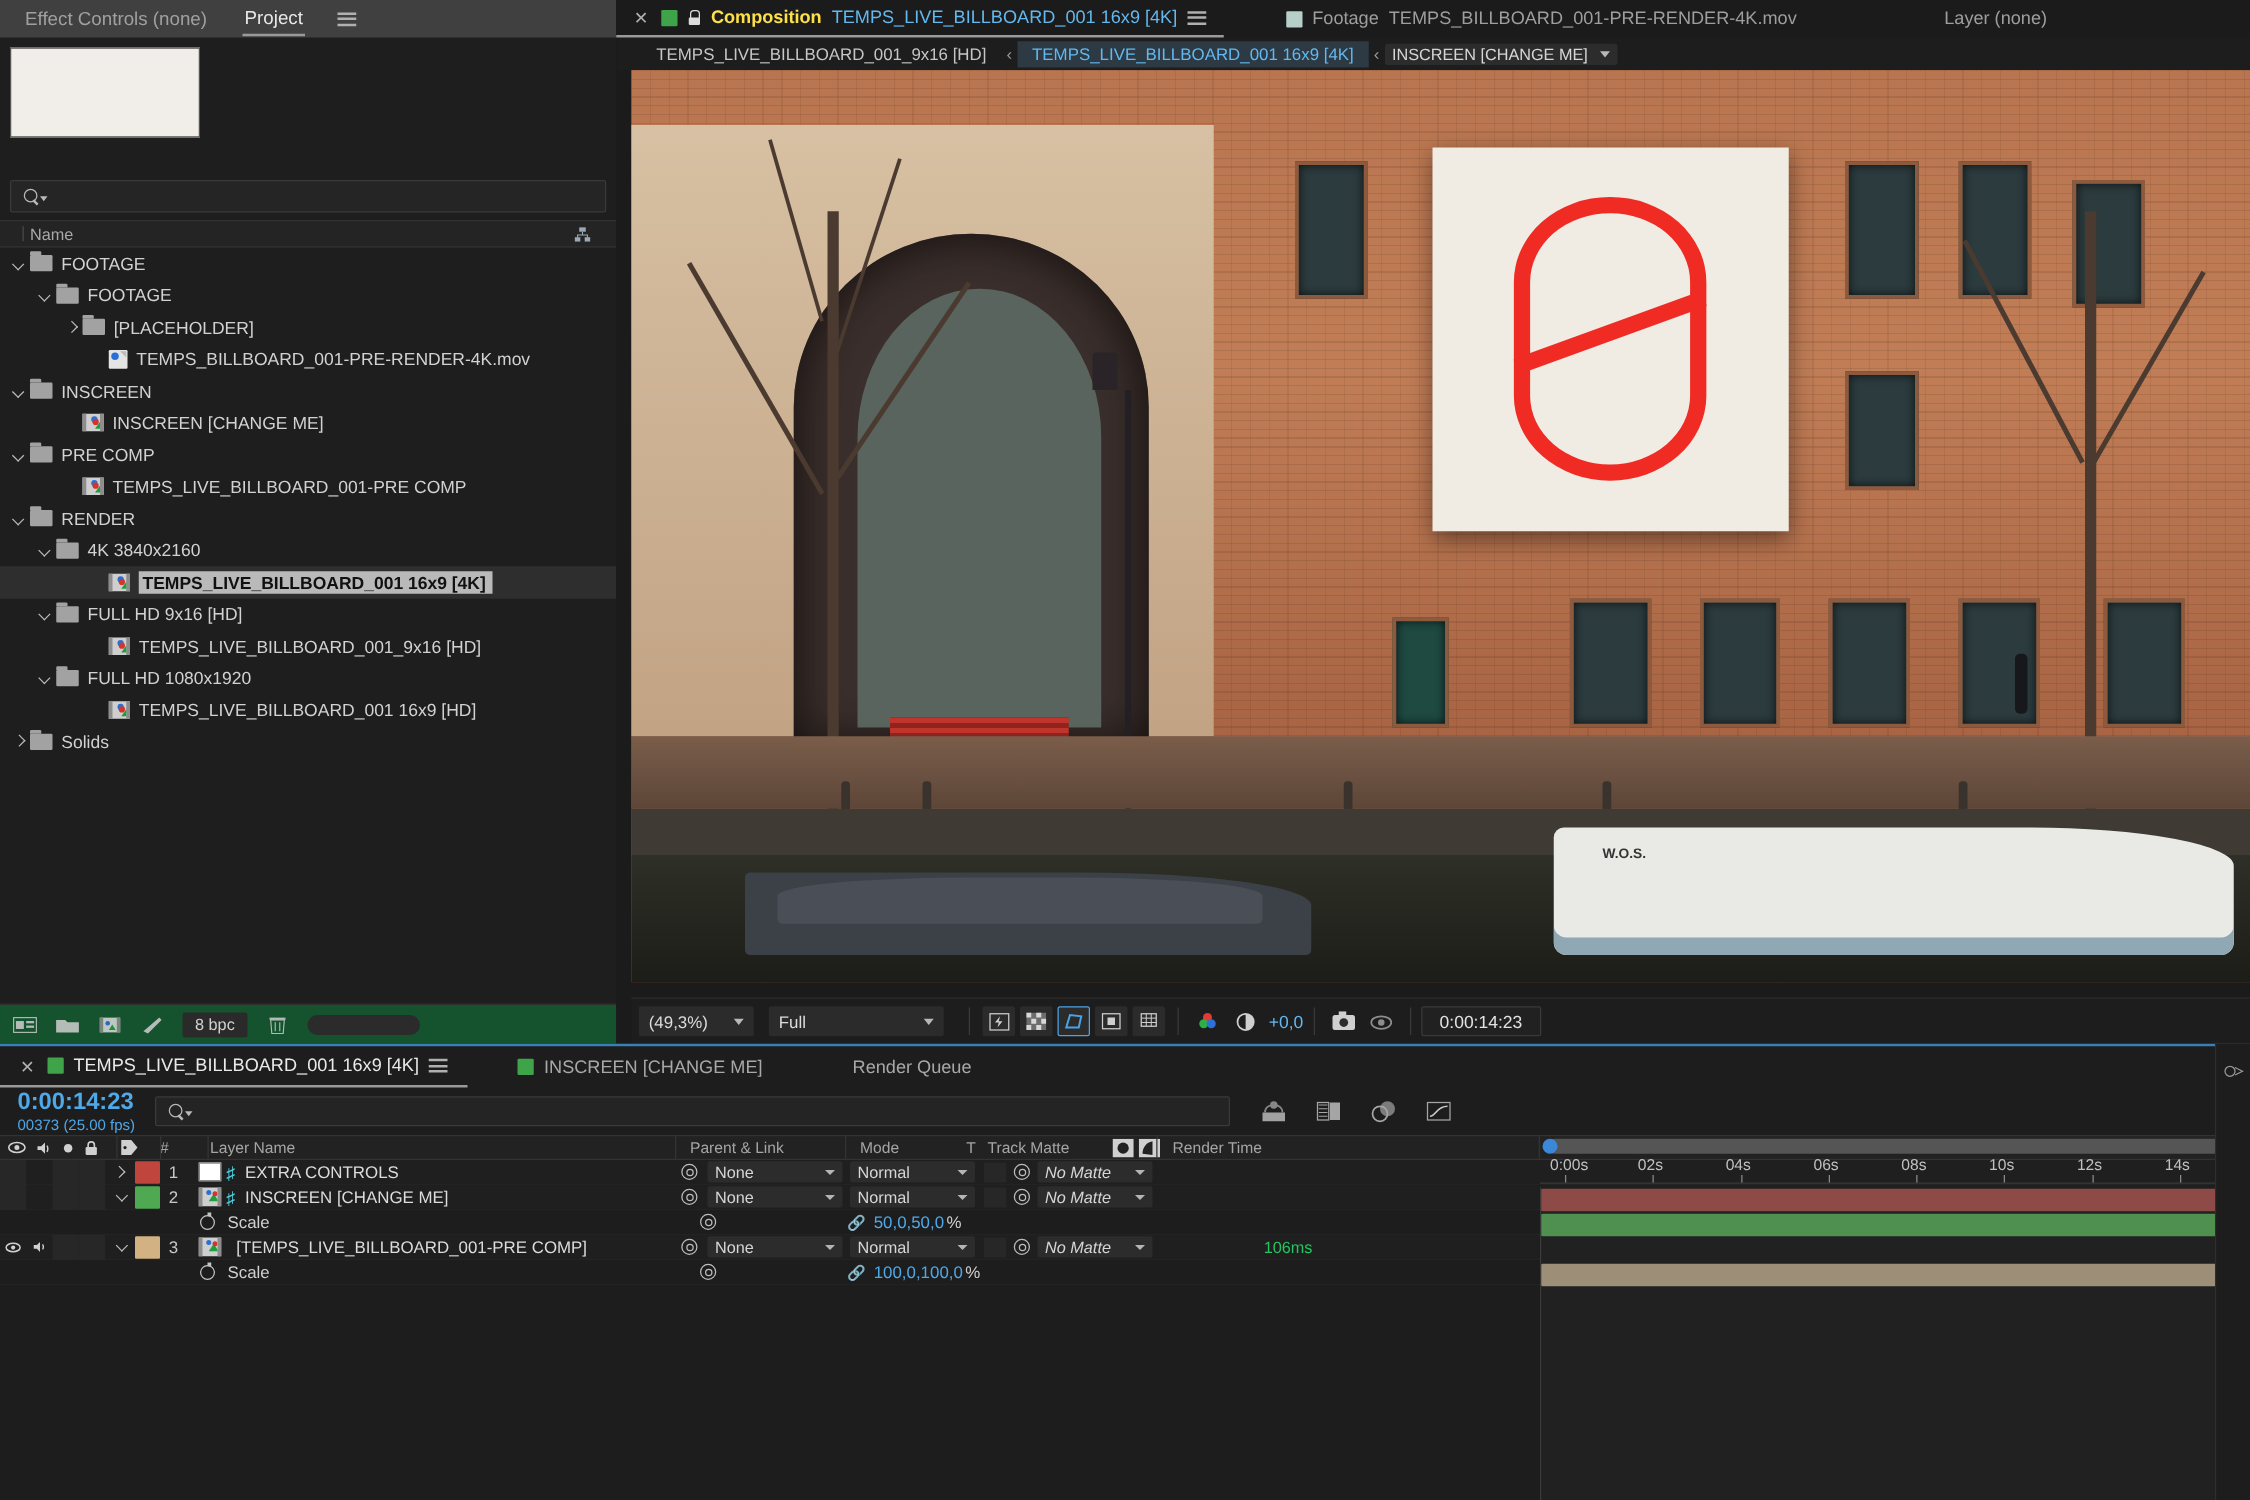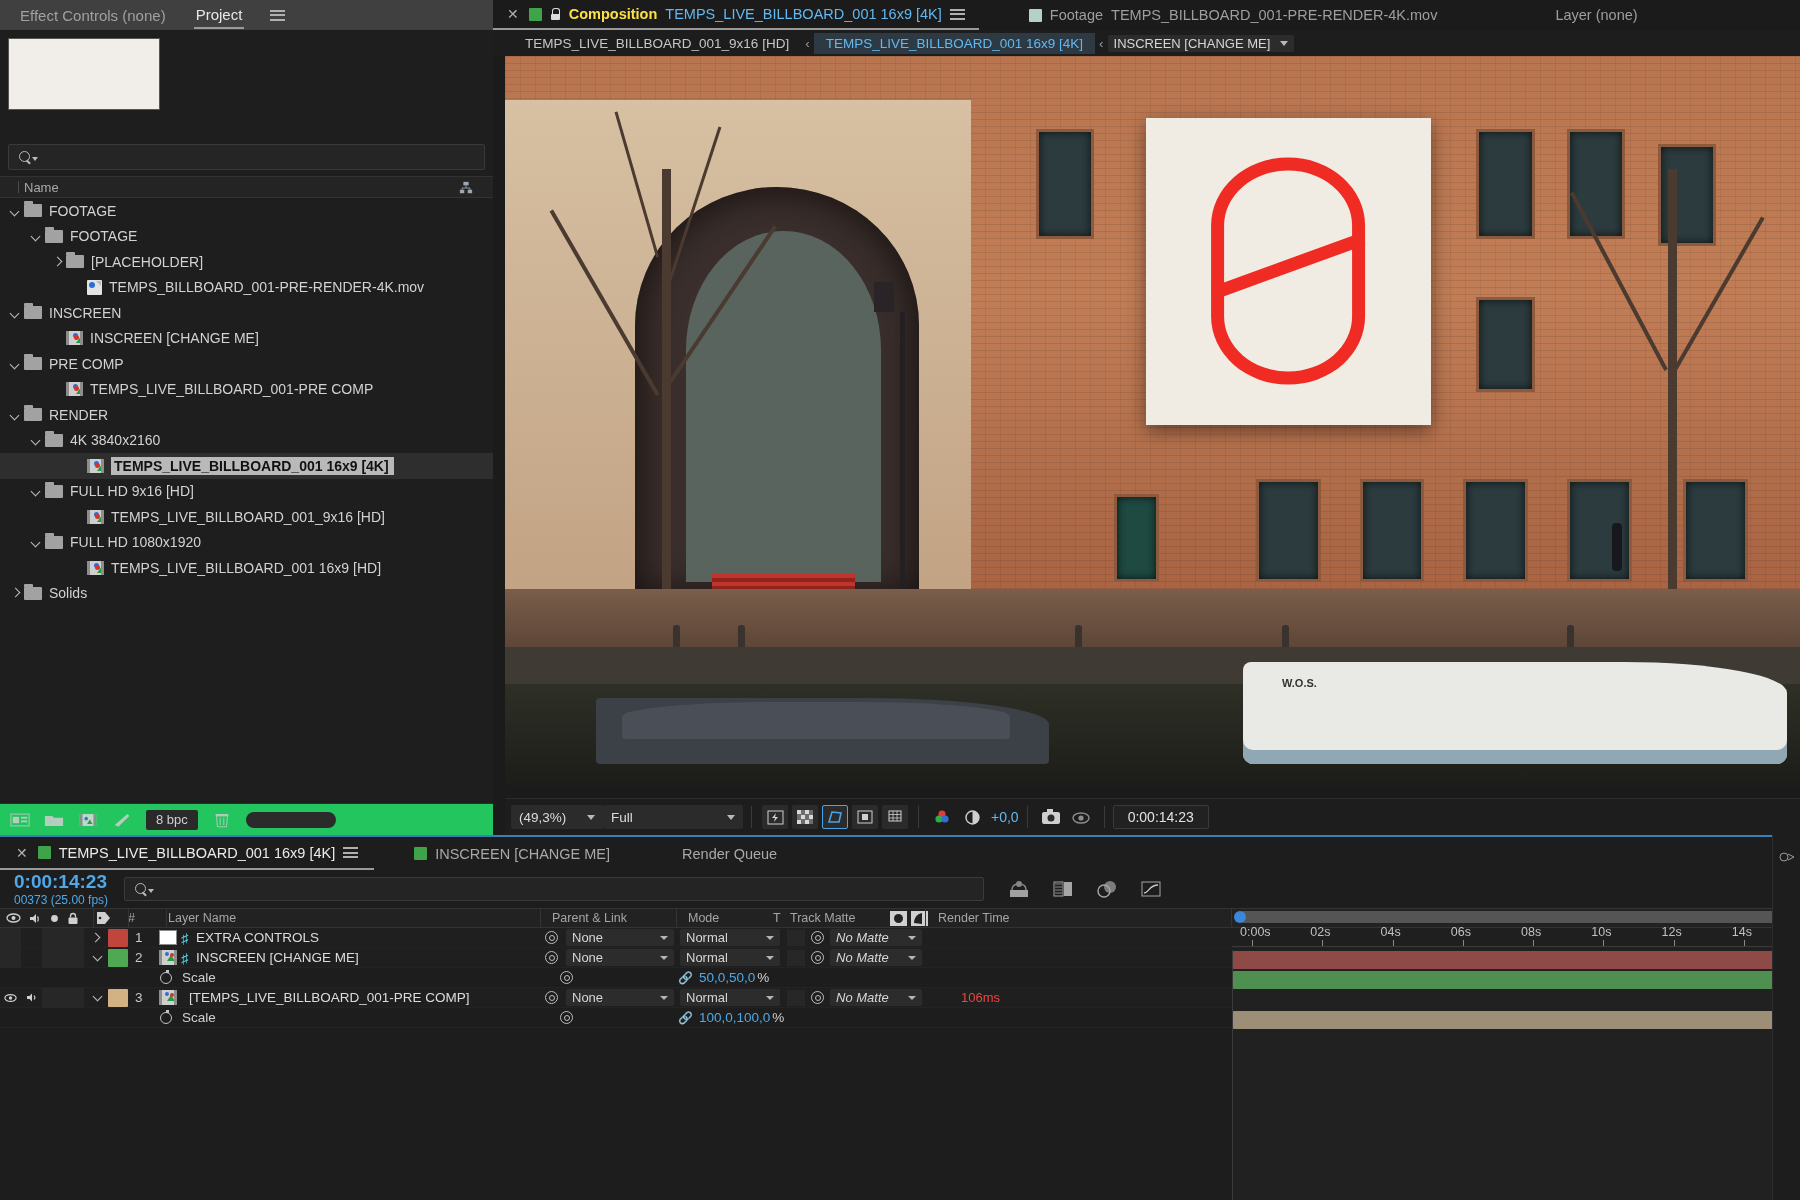--- a/index.html
+++ b/index.html
@@ -49,21 +49,21 @@
   .folder::before { content:""; position:absolute; top:-3px; left:0; width:9px; height:3px; background:#a2a2a2; border-radius:1px 1px 0 0;}
   .compicon { width:17px; height:14px; flex:none; margin-right:7px; background:#cfcfcf; border-left:3px solid #8d8d8d; border-right:3px solid #8d8d8d; position:relative; overflow:hidden;}
   .compicon::before{content:"";position:absolute;left:4px;top:2px;width:5px;height:5px;border-radius:50%;background:#2b6fd6;}
   .compicon::after{content:"";position:absolute;left:7px;top:5px;border-left:5px solid transparent;border-right:5px solid transparent;border-bottom:7px solid #1f9e3d;}
   .compicon .rd{position:absolute;right:1px;top:4px;width:5px;height:5px;border-radius:50%;background:#d4342b;}
   .movicon { width:15px; height:15px; flex:none; margin-right:7px; background:#e4e4e4; position:relative; border-radius:1px;}
   .movicon::before{content:"";position:absolute;left:2px;top:2px;width:6px;height:6px;border-radius:50%;background:#2b6fd6;}
   .movicon::after{content:"";position:absolute;right:1px;top:1px;border-top:5px solid #bbb;border-left:5px solid transparent;}
   .rowlabel { white-space:nowrap; }
 
-  .proj-footer { position:absolute; left:0; bottom:0; width:493px; height:32px; background:#22c55e; border-top:1px solid #2e2e2e; display:flex; align-items:center; gap:14px; padding-left:10px; }
+  .proj-footer { position:absolute; left:0; bottom:0; width:493px; height:32px; background:#14532d; border-top:1px solid #2e2e2e; display:flex; align-items:center; gap:14px; padding-left:10px; }
   .ficon { width:20px; height:16px; opacity:.85; }
   .bpc { height:20px; background:#2a2a2a; border-radius:2px; padding:0 10px; display:flex; align-items:center; font-size:13px; color:#d0d0d0;}
   .pillbar { width:90px; height:16px; background:#2b2b2b; border-radius:9px; }
 
   
   .viewer { position:absolute; left:493px; top:0; right:0; height:835px; background:#1b1b1b; }
   .vtabs { height:30px; display:flex; align-items:center; background:#1b1b1b; font-size:14.5px; }
   .vtab { display:flex; align-items:center; gap:8px; padding:0 14px; height:30px; color:#9e9e9e; }
   .vtab.active { color:#e8e8e8; border-bottom:2px solid #9a9a9a; }
   .closex { color:#b0b0b0; font-size:14px; margin-right:2px;}
@@ -109,21 +109,21 @@
   .tree-l { position:absolute; left:2%; top:0; width:22%; height:86%; }
   .tree-r { position:absolute; right:1%; top:0; width:17%; height:86%; }
   .trunk { position:absolute; left:46%; top:18%; width:9px; height:82%; background:#4b3a30;}
   .branch { position:absolute; background:#4b3a30; transform-origin:bottom center;}
   .lamp { position:absolute; left:30.5%; top:35%; width:5px; height:48%; background:#241f22;}
   .lamp-h { position:absolute; left:28.5%; top:31%; width:20px; height:30px; background:#2a2428; border-radius:3px 3px 0 0;}
   .person { position:absolute; left:85.5%; top:64%; width:10px; height:48px; background:#16181c; border-radius:4px;}
   .bollard { position:absolute; width:7px; height:34px; background:#3a332d; border-radius:3px; top:78%;}
 
   .vtoolbar { position:absolute; left:12px; right:0; bottom:0; height:37px; background:#1d1d1d; display:flex; align-items:center; gap:0; padding-left:6px; border-top:1px solid #2b2b2b;}
-  .vt-sel { height:24px; min-width:92px; background:#2b2b2b; border-radius:2px; display:flex; align-items:center; justify-content:space-between; padding:0 8px; font-size:13.5px; color:#dcdcdc; margin-right:0;}
+  .vt-sel { height:24px; min-width:92px; background:#2b2b2b; border-radius:2px; display:flex; align-items:center; justify-content:space-between; padding:0 8px; font-size:13.5px; color:#dcdcdc; margin-right:12px;}
   .vt-sel.wide { min-width:140px; }
   .vt-ico { width:26px; height:24px; margin:0 2px; border-radius:2px; display:flex; align-items:center; justify-content:center; }
   .vt-ico.framed { background:#2b2b2b; }
   .vt-ico.active { border:1.5px solid #4ba3e3; }
   .vdiv { width:1px; height:22px; background:#3a3a3a; margin:0 8px;}
   .vt-tc { height:24px; background:#212121; border:1px solid #3a3a3a; border-radius:2px; display:flex; align-items:center; padding:0 14px; font-size:14px; color:#e2e2e2;}
   .plus00 { color:#62b8f0; font-size:14px; padding-left:4px;}
 
   
   .timeline { position:absolute; left:0; top:835px; right:0; bottom:0; background:#1d1d1d; border-top:2px solid #3b7fb8; }
@@ -147,21 +147,21 @@
   .lcolor { width:20px; height:18px; flex:none; margin-right:7px; border-radius:1px;}
   .lnum { width:24px; text-align:left; color:#c9c9c9; flex:none;}
   .lsrc { width:18px; height:15px; flex:none; margin-right:4px;}
   .lsrc.white { background:#fff; border:1px solid #8a8a8a;}
   .hashico { color:#4fd0e0; font-size:14px; margin-right:8px; font-weight:bold;}
   .lname { color:#dcdcdc; white-space:nowrap;}
   .colsep { position:absolute; top:0; bottom:0; width:1px; background:#343434;}
   .pl-cell { position:absolute; left:545px; width:145px; display:flex; align-items:center; gap:8px;}
   .mode-cell { position:absolute; left:680px; width:110px;}
   .tm-cell { position:absolute; left:787px; display:flex; align-items:center; gap:6px;font-style:italic;}
-  .rt-cell { position:absolute; left:880px; width:120px; text-align:right; color:#ef4444; font-size:13px;}
+  .rt-cell { position:absolute; left:930px; width:120px; text-align:right; color:#22c55e; font-size:13px;}
   .drop { height:17px; background:#2c2c2c; border-radius:2px; display:flex; align-items:center; justify-content:space-between; padding:0 6px; font-size:13px; color:#d6d6d6;}
   .caret { width:0;height:0;border-left:4px solid transparent;border-right:4px solid transparent;border-top:4px solid #b5b5b5; margin-left:6px;}
   .pw { position:relative; width:13px; height:13px; border:1.6px solid #bdbdbd; border-radius:50%;}
   .pw::after{content:"";position:absolute;left:3px;top:3px;width:4px;height:4px;border:1.4px solid #bdbdbd;border-radius:50%;}
   .scale-val { color:#4fa8e8; font-size:13.5px;}
   .chain { color:#d8d8d8; font-size:12px; margin-right:6px;}
   .stopw { width:12px;height:12px;border:1.5px solid #c3c3c3;border-radius:50%;position:relative;}
   .stopw::before{content:"";position:absolute;left:4.5px;top:-3px;width:3px;height:3px;background:#c3c3c3;}
 
   .ruler-area { position:absolute; left:1232px; right:0; top:0; bottom:0; }

